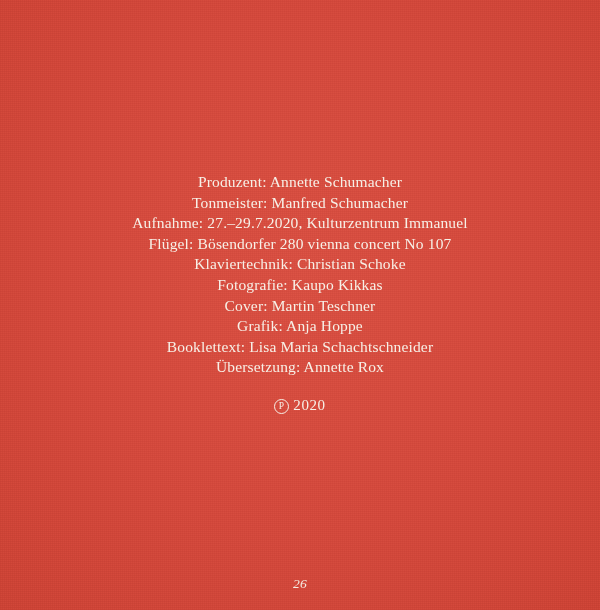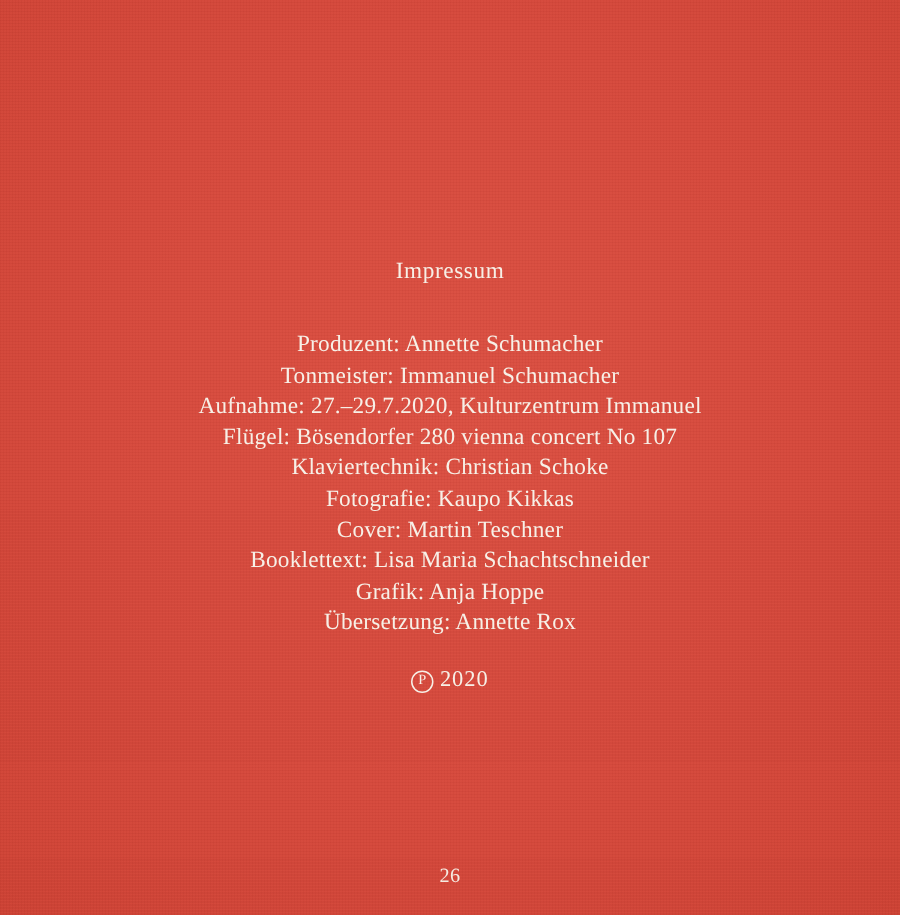--- a/index.html
+++ b/index.html
@@ -76,42 +76,42 @@
   }
   .page-number {
     position: absolute;
     left: 0;
     right: 0;
     bottom: 18px;
     text-align: center;
     font-size: 13.5px;
     letter-spacing: 0.3px;
     color: #f5ece2;
+    font-style: italic;
   }
 </style>
 </head>
 <body>
 
 <div class="texture"></div>
 
 <div class="page">
 
   <div class="imprint-block">
-    <div class="imprint-heading">Impressum</div>
 
     <div class="credits">
       <div class="credit-line">Produzent: Annette Schumacher</div>
-      <div class="credit-line">Tonmeister: Immanuel Schumacher</div>
+      <div class="credit-line">Tonmeister: Manfred Schumacher</div>
       <div class="credit-line">Aufnahme: 27.–29.7.2020, Kulturzentrum Immanuel</div>
       <div class="credit-line">Flügel: Bösendorfer 280 vienna concert No 107</div>
       <div class="credit-line">Klaviertechnik: Christian Schoke</div>
       <div class="credit-line">Fotografie: Kaupo Kikkas</div>
       <div class="credit-line">Cover: Martin Teschner</div>
+      <div class="credit-line">Grafik: Anja Hoppe</div>
       <div class="credit-line">Booklettext: Lisa Maria Schachtschneider</div>
-      <div class="credit-line">Grafik: Anja Hoppe</div>
       <div class="credit-line">Übersetzung: Annette Rox</div>
     </div>
 
     <div class="copyright-line">
       <span class="p-circle">P</span><span>2020</span>
     </div>
   </div>
 
   <div class="page-number">26</div>
 

